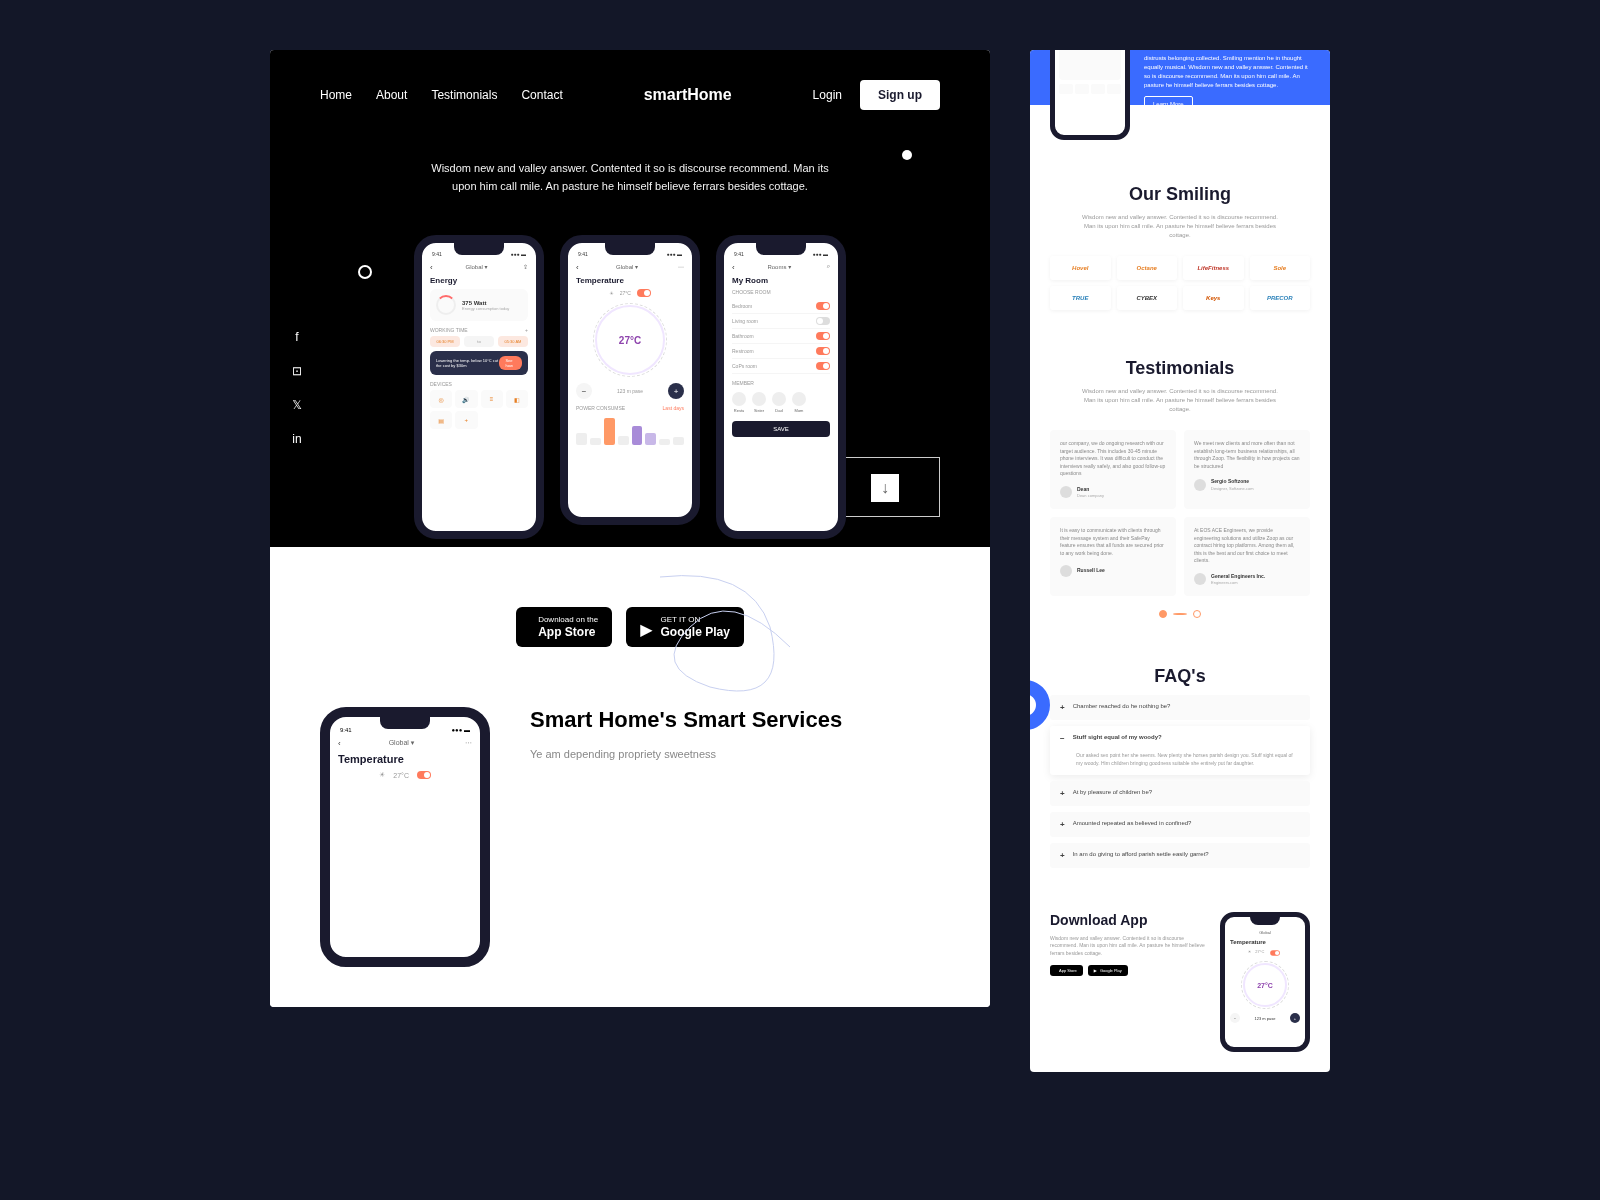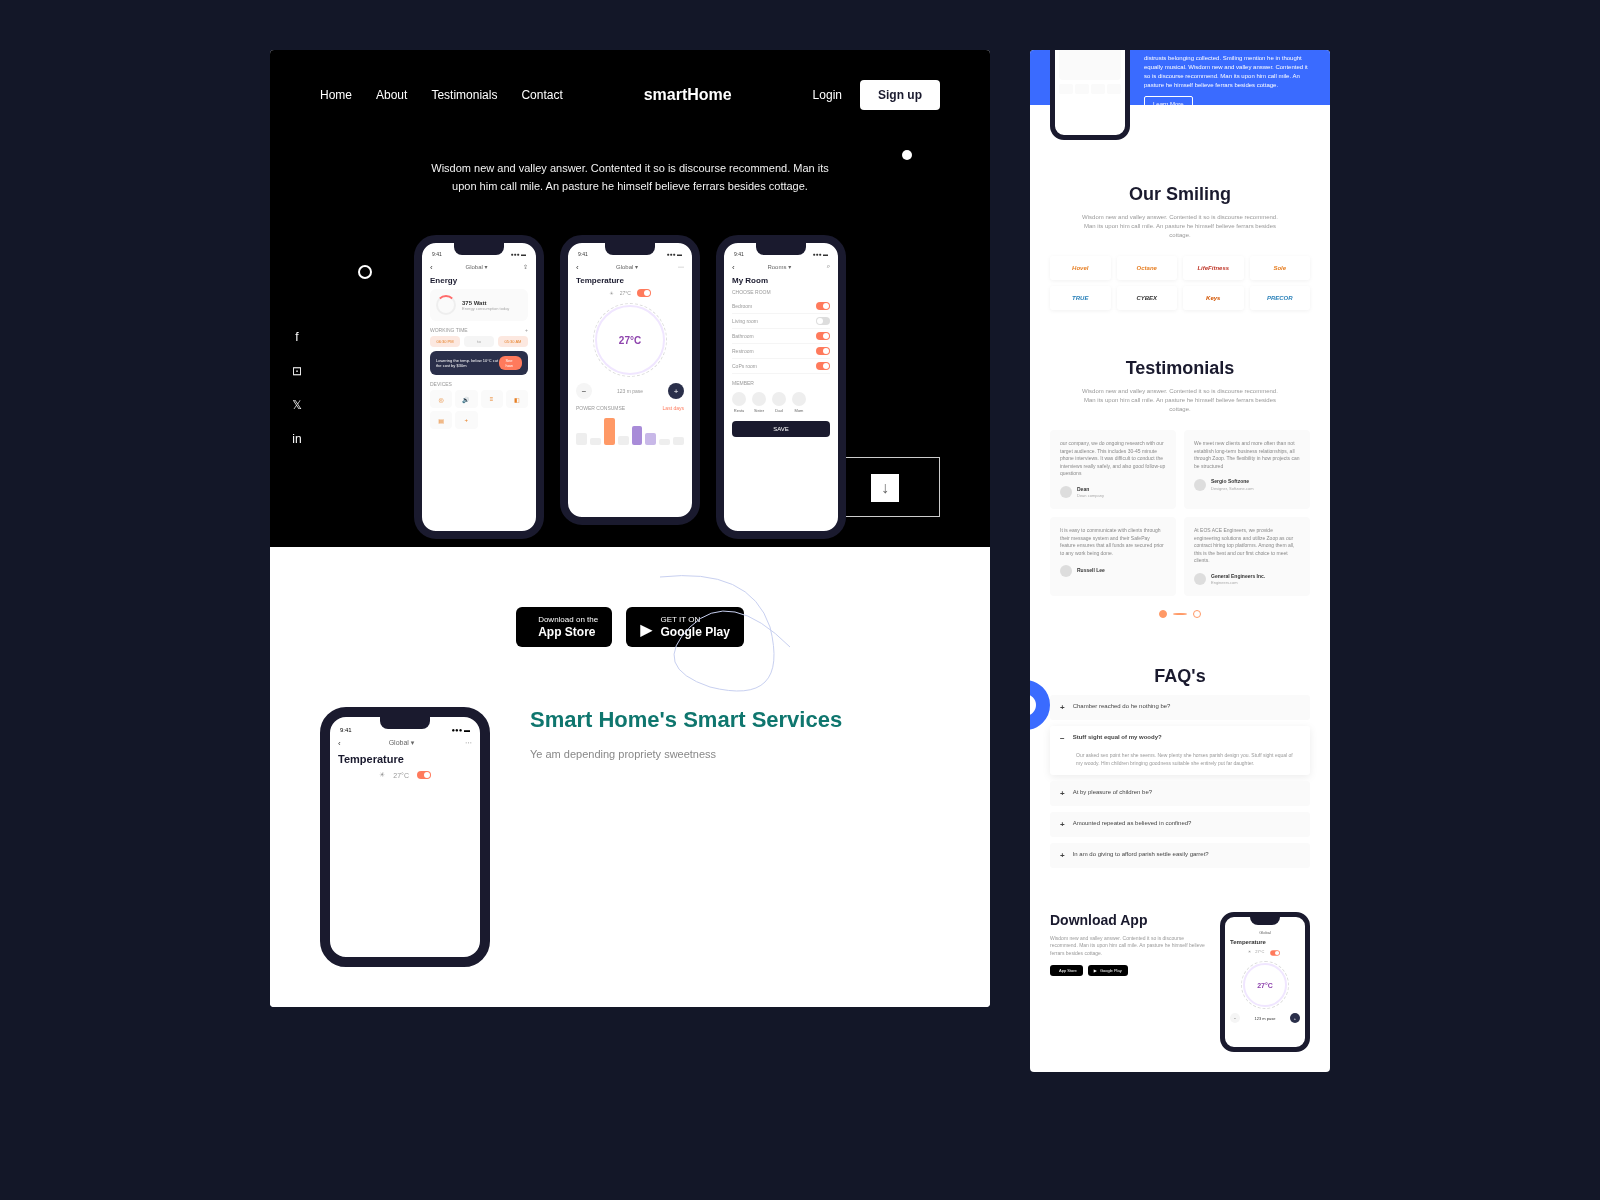--- a/index.html
+++ b/index.html
@@ -61,21 +61,21 @@
 
 .white-section{background:#fff;padding:60px 50px 40px;position:relative}
 .store-badges{display:flex;gap:14px;justify-content:center;margin-bottom:60px}
 .badge{background:#000;color:#fff;border-radius:6px;padding:8px 14px;display:flex;align-items:flex-end;gap:8px;font-size:8px}
 .badge-icon{font-size:16px}
 .badge-text{display:flex;flex-direction:column;line-height:1.2}
 .badge-text .big{font-size:12px;font-weight:600}
 .about-title{text-align:center;font-size:36px;font-weight:800;color:#1a1a2e;margin-bottom:60px}
 .about-row{display:flex;gap:40px;align-items:flex-start}
 .about-phone{width:170px;height:260px;background:#fff;border:10px solid #1a1a2e;border-radius:26px;padding:8px;position:relative;flex-shrink:0;overflow:hidden}
-.about-text h3{font-size:22px;font-weight:800;color:#0f766e;margin-bottom:12px;line-height:1.2}
+.about-text h3{font-size:22px;font-weight:800;color:#000000;margin-bottom:12px;line-height:1.2}
 .about-text p{font-size:11px;color:#888;line-height:1.6}
 .deco-box{position:absolute;right:50px;top:-90px;width:100px;height:60px;border:1px solid #ccc}
 .deco-box::after{content:'↓';position:absolute;left:30px;top:16px;width:28px;height:28px;background:#fff;box-shadow:0 4px 10px rgba(0,0,0,.1);display:flex;align-items:center;justify-content:center;color:#666}
 .swirl{position:absolute;left:380px;top:20px;width:200px;height:160px}
 
 
 .right{font-size:9px;color:#333}
 .r-top{background:linear-gradient(180deg,#3a6bff 50%,#fff 50%);padding:0 20px 20px;display:flex;gap:14px;align-items:flex-start}
 .r-phone{width:80px;height:120px;background:#fff;border:5px solid #1a1a2e;border-radius:14px;padding:4px;font-size:3px;flex-shrink:0;position:relative;margin-top:-30px}
 .r-text{color:#fff;font-size:6px;line-height:1.5;padding-top:4px}

